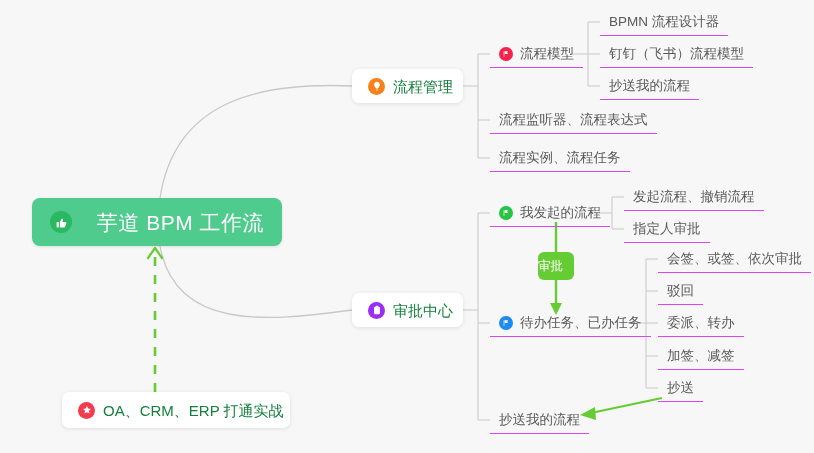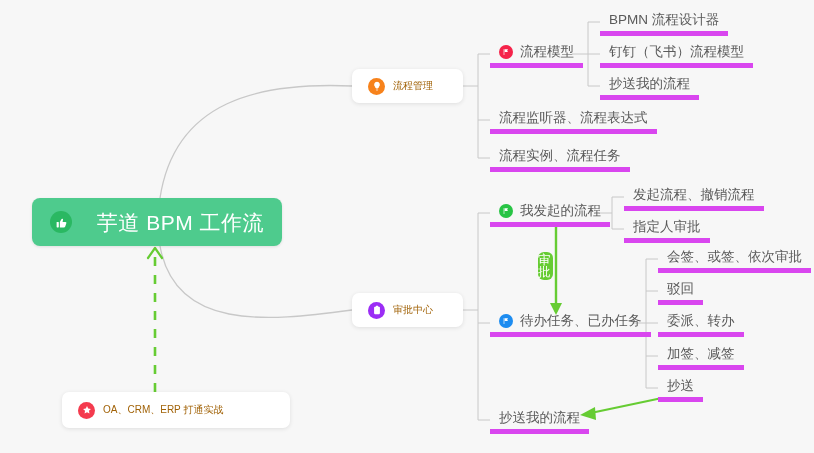--- a/index.html
+++ b/index.html
@@ -31,41 +31,41 @@
   .card{
     position:absolute;
     display:flex;align-items:center;gap:8px;
     background:#ffffff;
     border-radius:7px;
     padding:0 16px;
     height:34px;
     box-shadow:0 1px 4px rgba(0,0,0,.10);
     box-sizing:border-box;
   }
-  .card-label{color:#a16207;font-size:10px;white-space:nowrap;line-height:1;}
+  .card-label{color:#15803d;font-size:15px;white-space:nowrap;line-height:1;}
 
   
   .leaf{
     position:absolute;
     display:flex;align-items:center;gap:7px;
     height:28px;
     padding:0 9px 0 9px;
-    border-bottom:5px solid #d946ef;
+    border-bottom:1px solid #d946ef;
     box-sizing:border-box;
     white-space:nowrap;
   }
   .leaf-label{color:#5a5a5a;font-size:13.5px;line-height:1;white-space:nowrap;}
 
   
   .badge{
     position:absolute;
-    display:flex;align-items:center;justify-content:flex-end;
+    display:flex;align-items:center;justify-content:flex-start;
     background:#66cc33;
     border-radius:6px;
-    width:15px;height:28px;
+    width:36px;height:28px;
     box-sizing:border-box;
   }
   .badge-label{color:#ffffff;font-size:12.5px;line-height:1;}
 
   
   .cicon{
     width:17px;height:17px;border-radius:50%;
     display:flex;align-items:center;justify-content:center;
     flex:0 0 auto;
   }
@@ -146,21 +146,21 @@
     <span class="cicon ic-orange">
       <svg width="10" height="10" viewBox="0 0 24 24" fill="#ffffff">
         <path d="M12 2a7 7 0 0 0-4 12.7V17h8v-2.3A7 7 0 0 0 12 2z"></path>
         <rect x="9" y="18" width="6" height="2" rx="1"></rect>
         <rect x="10" y="21" width="4" height="1.6" rx=".8"></rect>
       </svg>
     </span>
     <span class="card-label">流程管理</span>
   </div>
 
-  <div class="card" style="left:352px;top:293px;width:111px;font-family:Liberation Serif, serif;">
+  <div class="card" style="left:352px;top:293px;width:111px;">
     <span class="cicon ic-purple">
       <svg width="10" height="10" viewBox="0 0 24 24" fill="#ffffff">
         <rect x="5" y="4" width="14" height="18" rx="2"></rect>
         <rect x="9" y="1.5" width="6" height="4" rx="1.4" fill="#ffffff"></rect>
       </svg>
     </span>
     <span class="card-label">审批中心</span>
   </div>
 
   <div class="leaf" style="left:490px;top:40px;">

